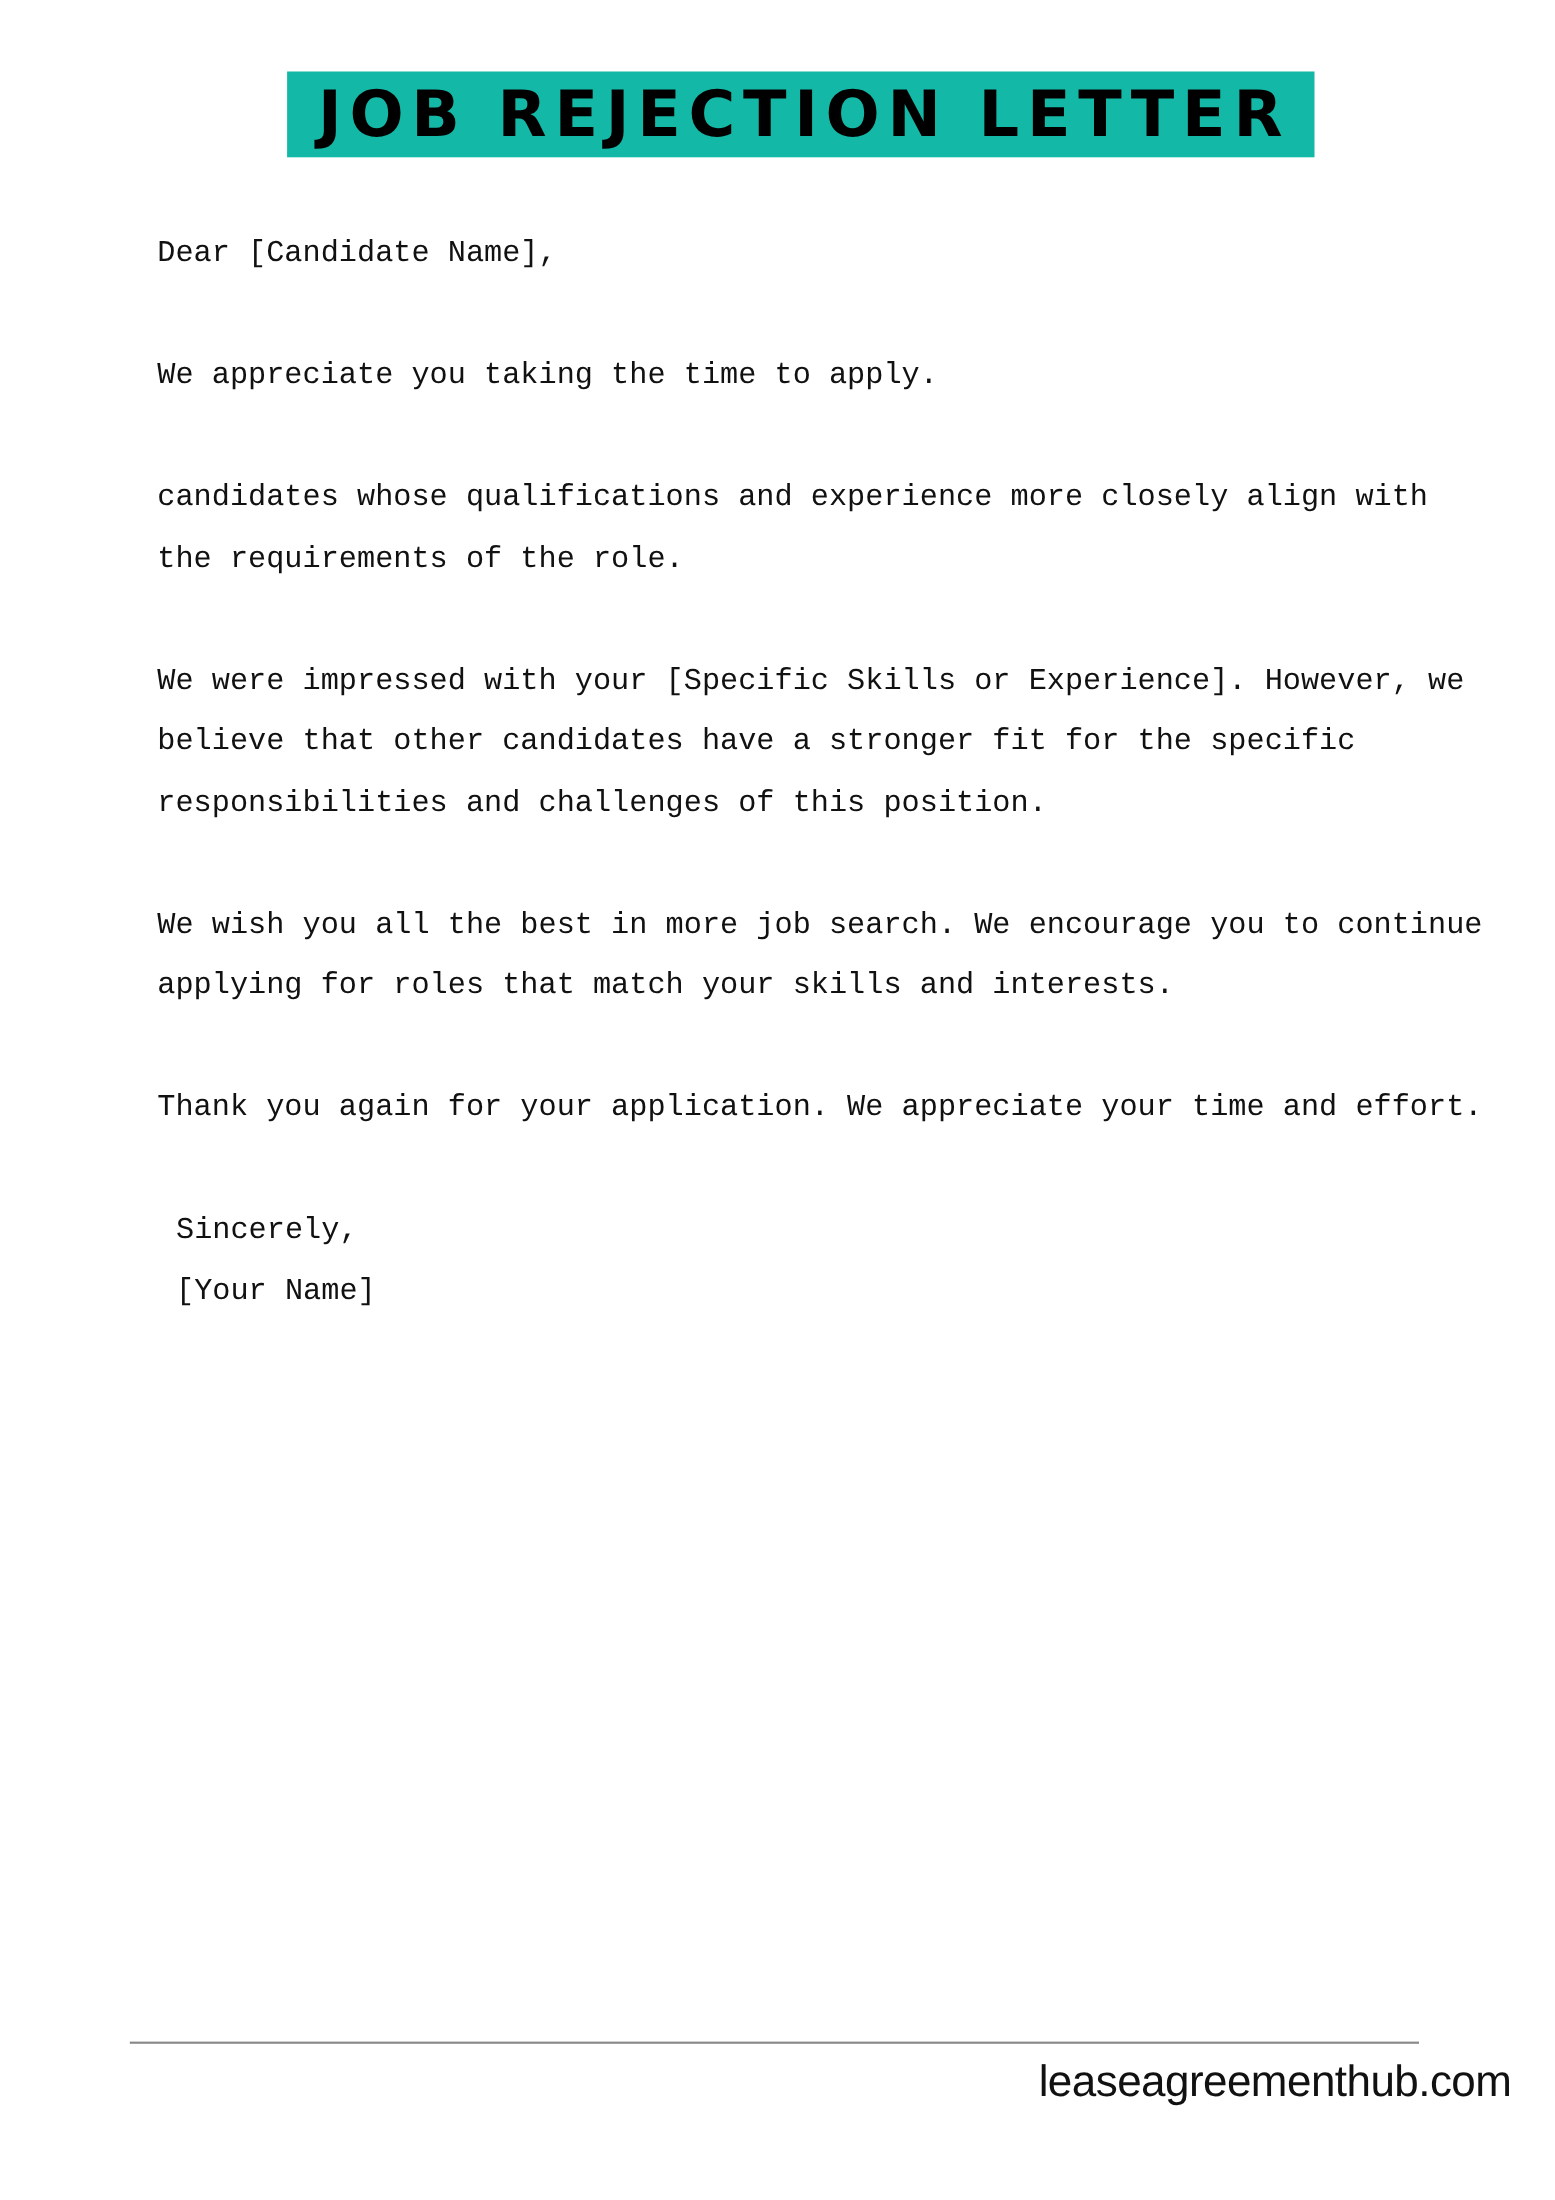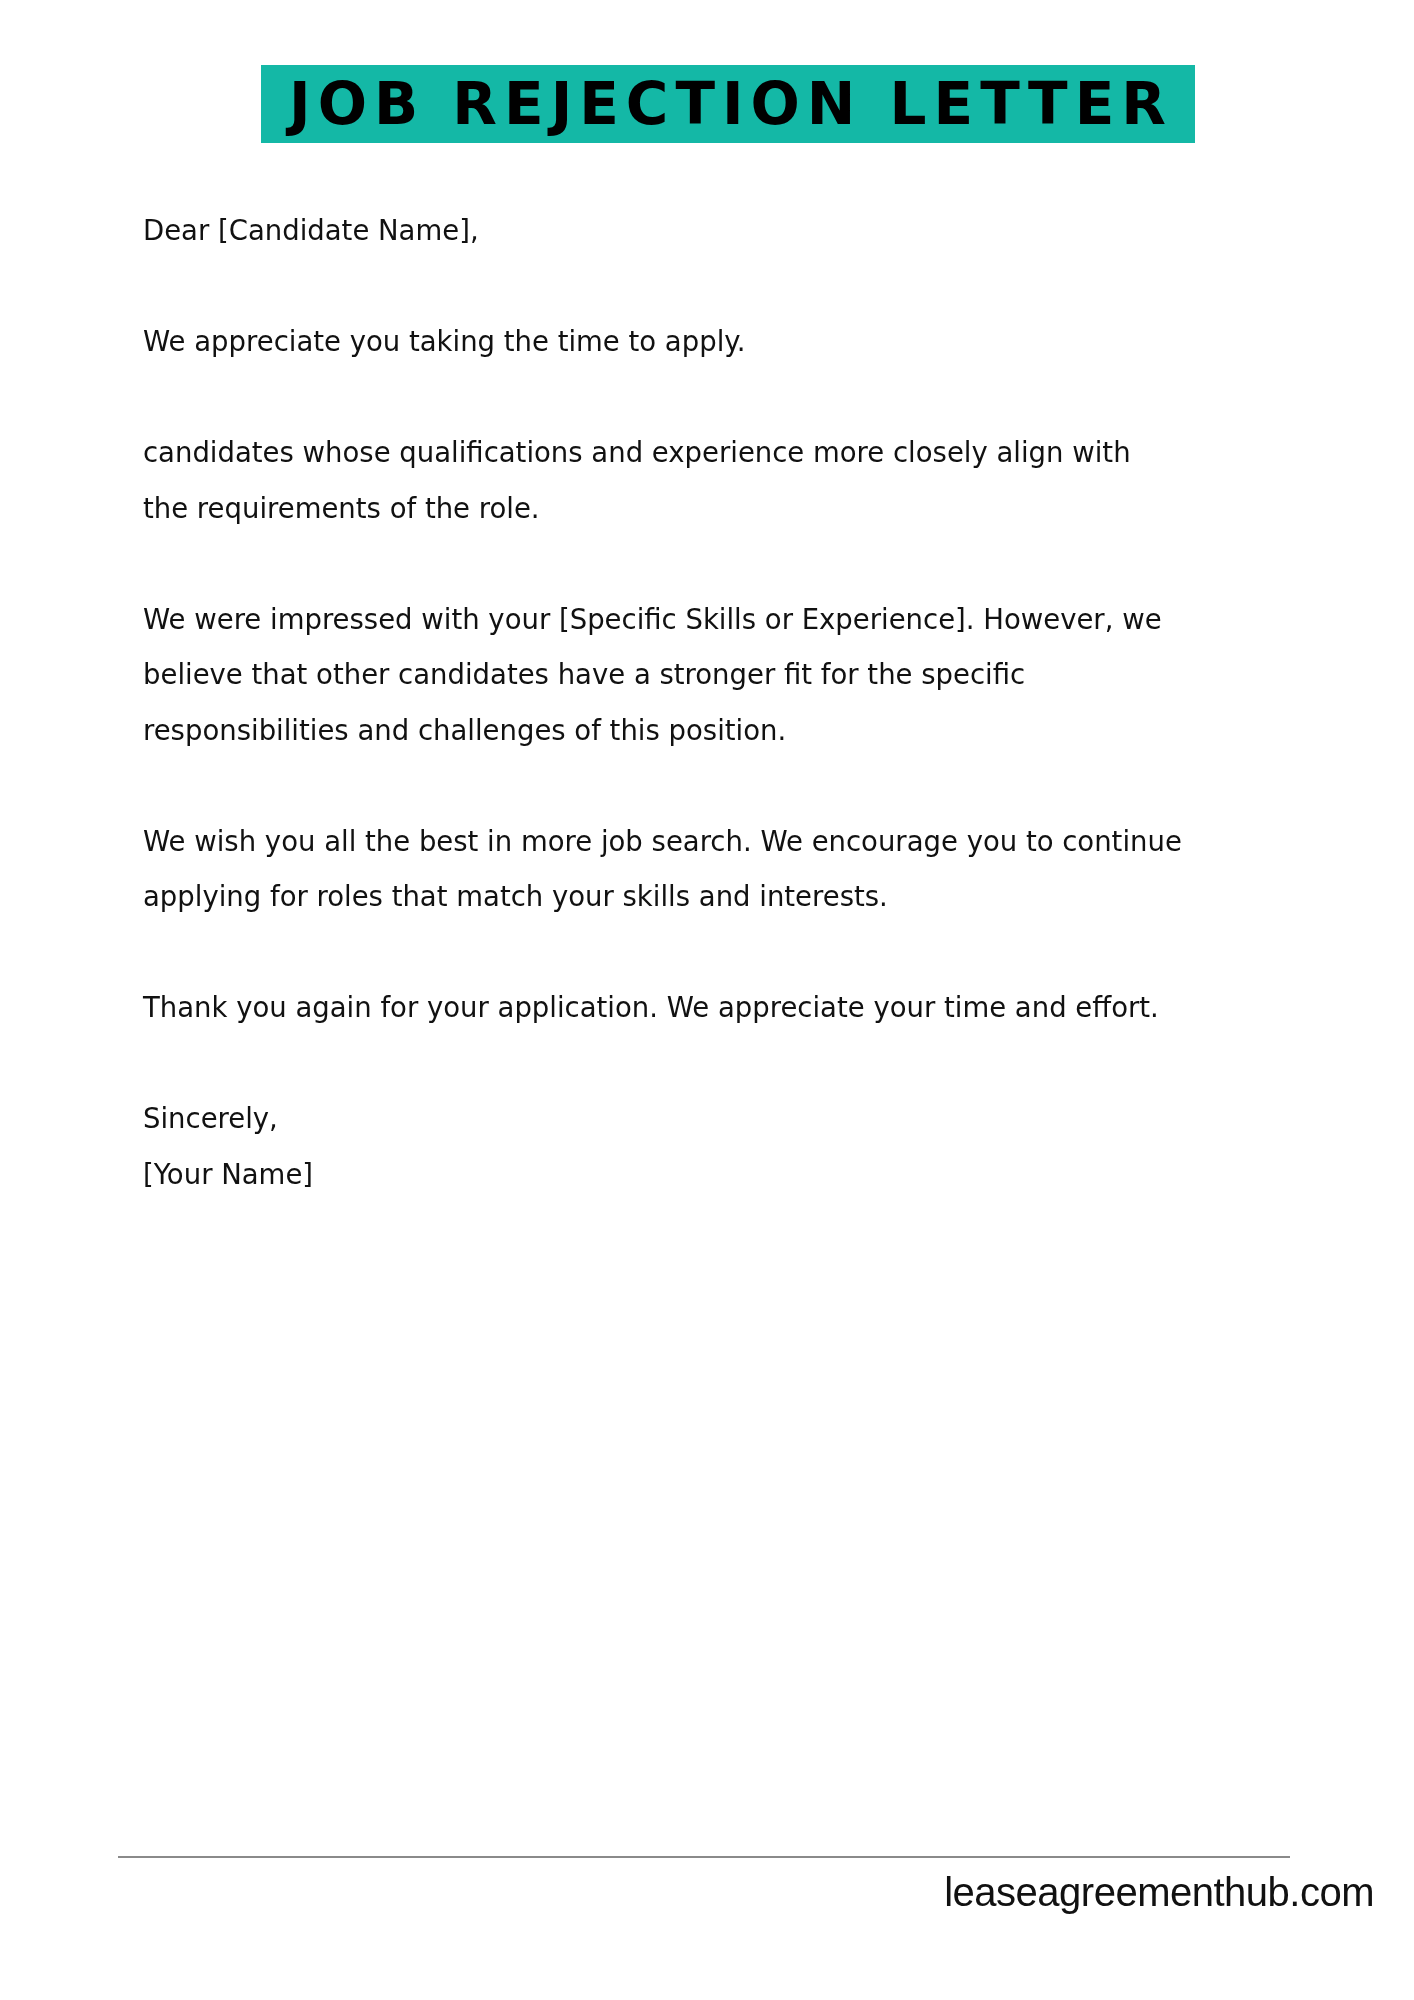--- a/index.html
+++ b/index.html
@@ -13,22 +13,22 @@
     font-family: "DejaVu Sans", sans-serif; font-weight: bold;
     font-size: 58px; letter-spacing: 7px; color: #000000;
     white-space: nowrap; line-height: 1; margin: 0; padding-left: 6px;
   }
   .body-text {
     position: absolute; left: 143px; top: 203px; width: 1200px;
     font-family: "DejaVu Sans", sans-serif; font-size: 27.5px;
     line-height: 55.5px; color: #111111;
   }
   .para { margin: 0 0 55.5px 0; white-space: nowrap; }
-  .line { display: block; }
-  .signoff { margin: 0; }
+  .line { display: block; font-family: Liberation Mono, monospace; }
+  .signoff { margin: 17px; }
   .footer-rule {
     position: absolute; left: 118px; top: 1856px; width: 1172px; height: 0;
     border-top: 2px solid #8a8a8a;
   }
   .footer-site {
     position: absolute; right: 40px; top: 1872px;
     font-family: Liberation Sans, sans-serif; font-size: 40px; color: #111111;
     letter-spacing: -0.5px; line-height: 1;
   }
 </style>

